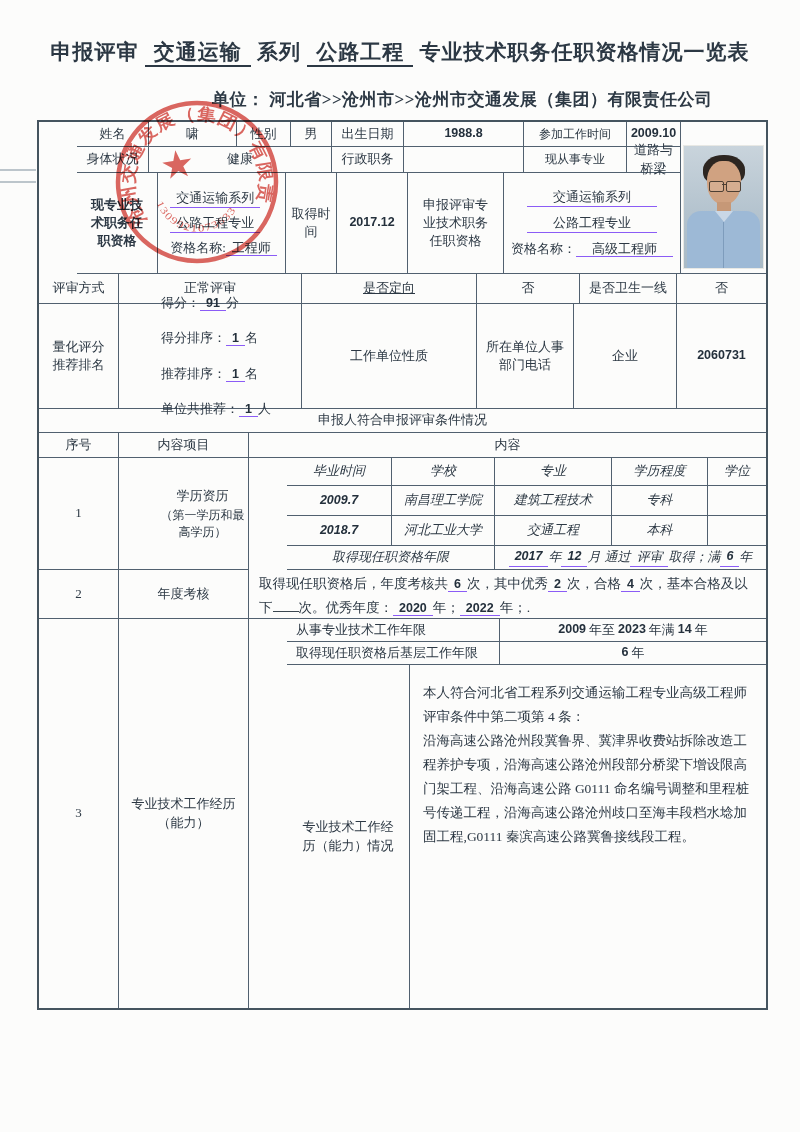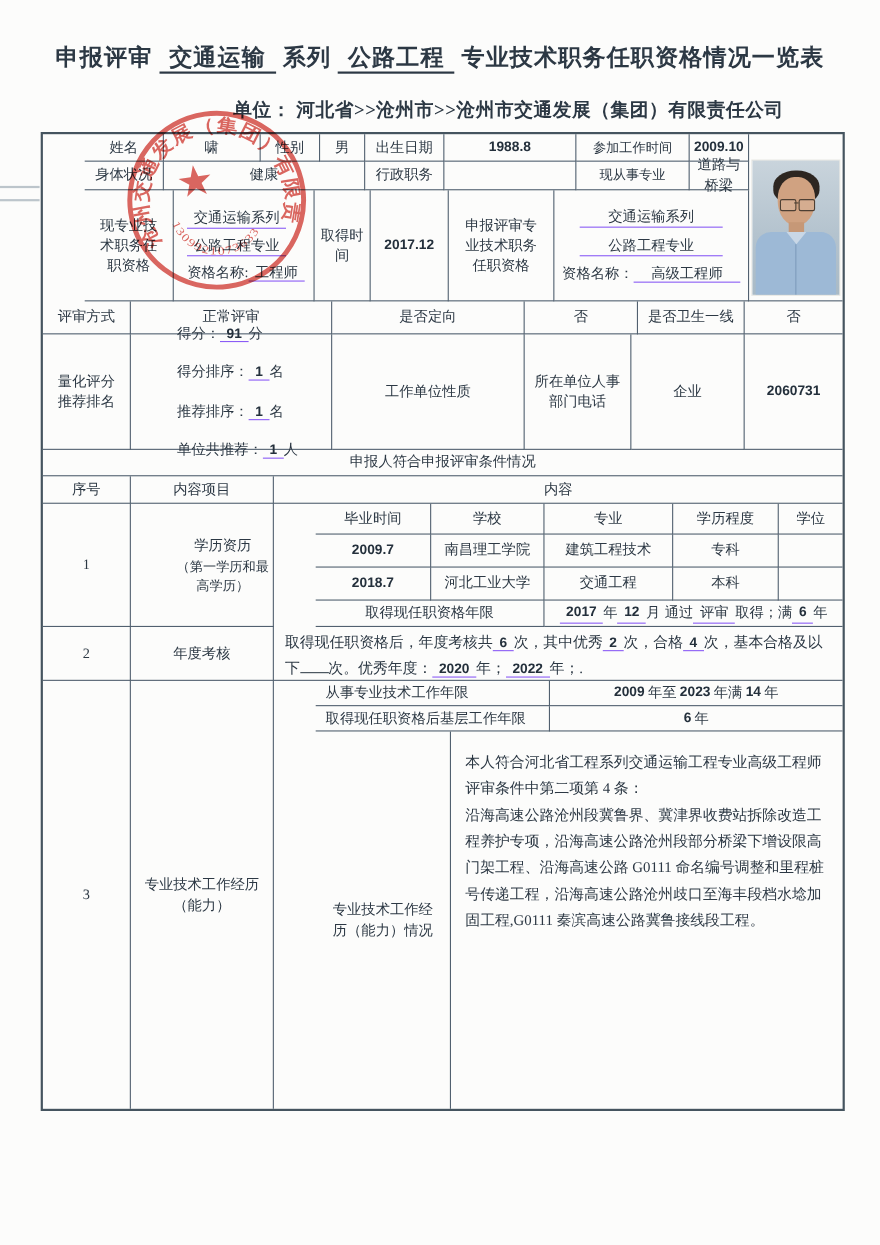--- a/index.html
+++ b/index.html
@@ -86,21 +86,21 @@
         </div>
         <div class="row" style="height:26px;">
           <div class="c" style="width:72px;">身体状况</div>
           <div class="c" style="width:183px;">健康</div>
           <div class="c" style="width:72px;">行政职务</div>
           <div class="c" style="width:120px;"></div>
           <div class="c small" style="width:103px;">现从事专业</div>
           <div class="c" style="flex:1;">道路与桥梁</div>
         </div>
         <div class="row" style="flex:1;">
-          <div class="c" style="width:81px;padding:0 10px;">现专业技术职务任职资格</div>
+          <div class="c" style="width:81px;padding:0 10px;font-weight:bold;">现专业技术职务任职资格</div>
           <div class="c" style="width:128px;">
             <div class="lines" style="padding-left:4px;gap:6px;">
               <span class="u">交通运输系列</span>
               <span class="u">公路工程专业</span>
               <span><span>资格名称:</span><span class="u">工程师</span></span>
             </div>
           </div>
           <div class="c" style="width:51px;">取得时间</div>
           <div class="c num" style="width:71px;">2017.12</div>
           <div class="c" style="width:96px;padding:0 10px;">申报评审专业技术职务任职资格</div>
@@ -124,21 +124,21 @@
           <div class="shirt"></div>
           <div class="collar"></div>
           <div class="placket"></div>
         </div>
       </div>
     </div>
 
     <div class="row" style="height:30px;">
       <div class="c" style="width:80px;">评审方式</div>
       <div class="c" style="width:183px;">正常评审</div>
-      <div class="c" style="width:175px;">是否定向</div>
+      <div class="c" style="width:175px;text-decoration:underline;">是否定向</div>
       <div class="c" style="width:103px;">否</div>
       <div class="c" style="width:97px;">是否卫生一线</div>
       <div class="c nr" style="flex:1;">否</div>
     </div>
 
     <div class="row" style="height:105px;">
       <div class="c" style="width:80px;padding:0 10px;">量化评分推荐排名</div>
       <div class="c" style="width:183px;">
         <div class="lines">
           <span><span>得分：</span><span class="u num">91</span><span>分</span></span>
@@ -164,21 +164,21 @@
     </div>
 
     <div class="row" style="height:112px;">
       <div class="c" style="width:80px;">1</div>
       <div class="c" style="width:130px;">
         <div class="col" style="align-items:center;gap:2px;">
           <span>学历资历</span>
           <span class="small" style="text-align:center;">（第一学历和最高学历）</span>
         </div>
       </div>
-      <div class="col" style="flex:1;">
+      <div class="col" style="flex:1;font-style:italic;">
         <div class="row" style="height:28px;">
           <div class="c" style="width:105px;">毕业时间</div>
           <div class="c" style="width:103px;">学校</div>
           <div class="c" style="width:117px;">专业</div>
           <div class="c" style="width:96px;">学历程度</div>
           <div class="c nr" style="flex:1;">学位</div>
         </div>
         <div class="row" style="height:30px;">
           <div class="c num" style="width:105px;">2009.7</div>
           <div class="c" style="width:103px;">南昌理工学院</div>

